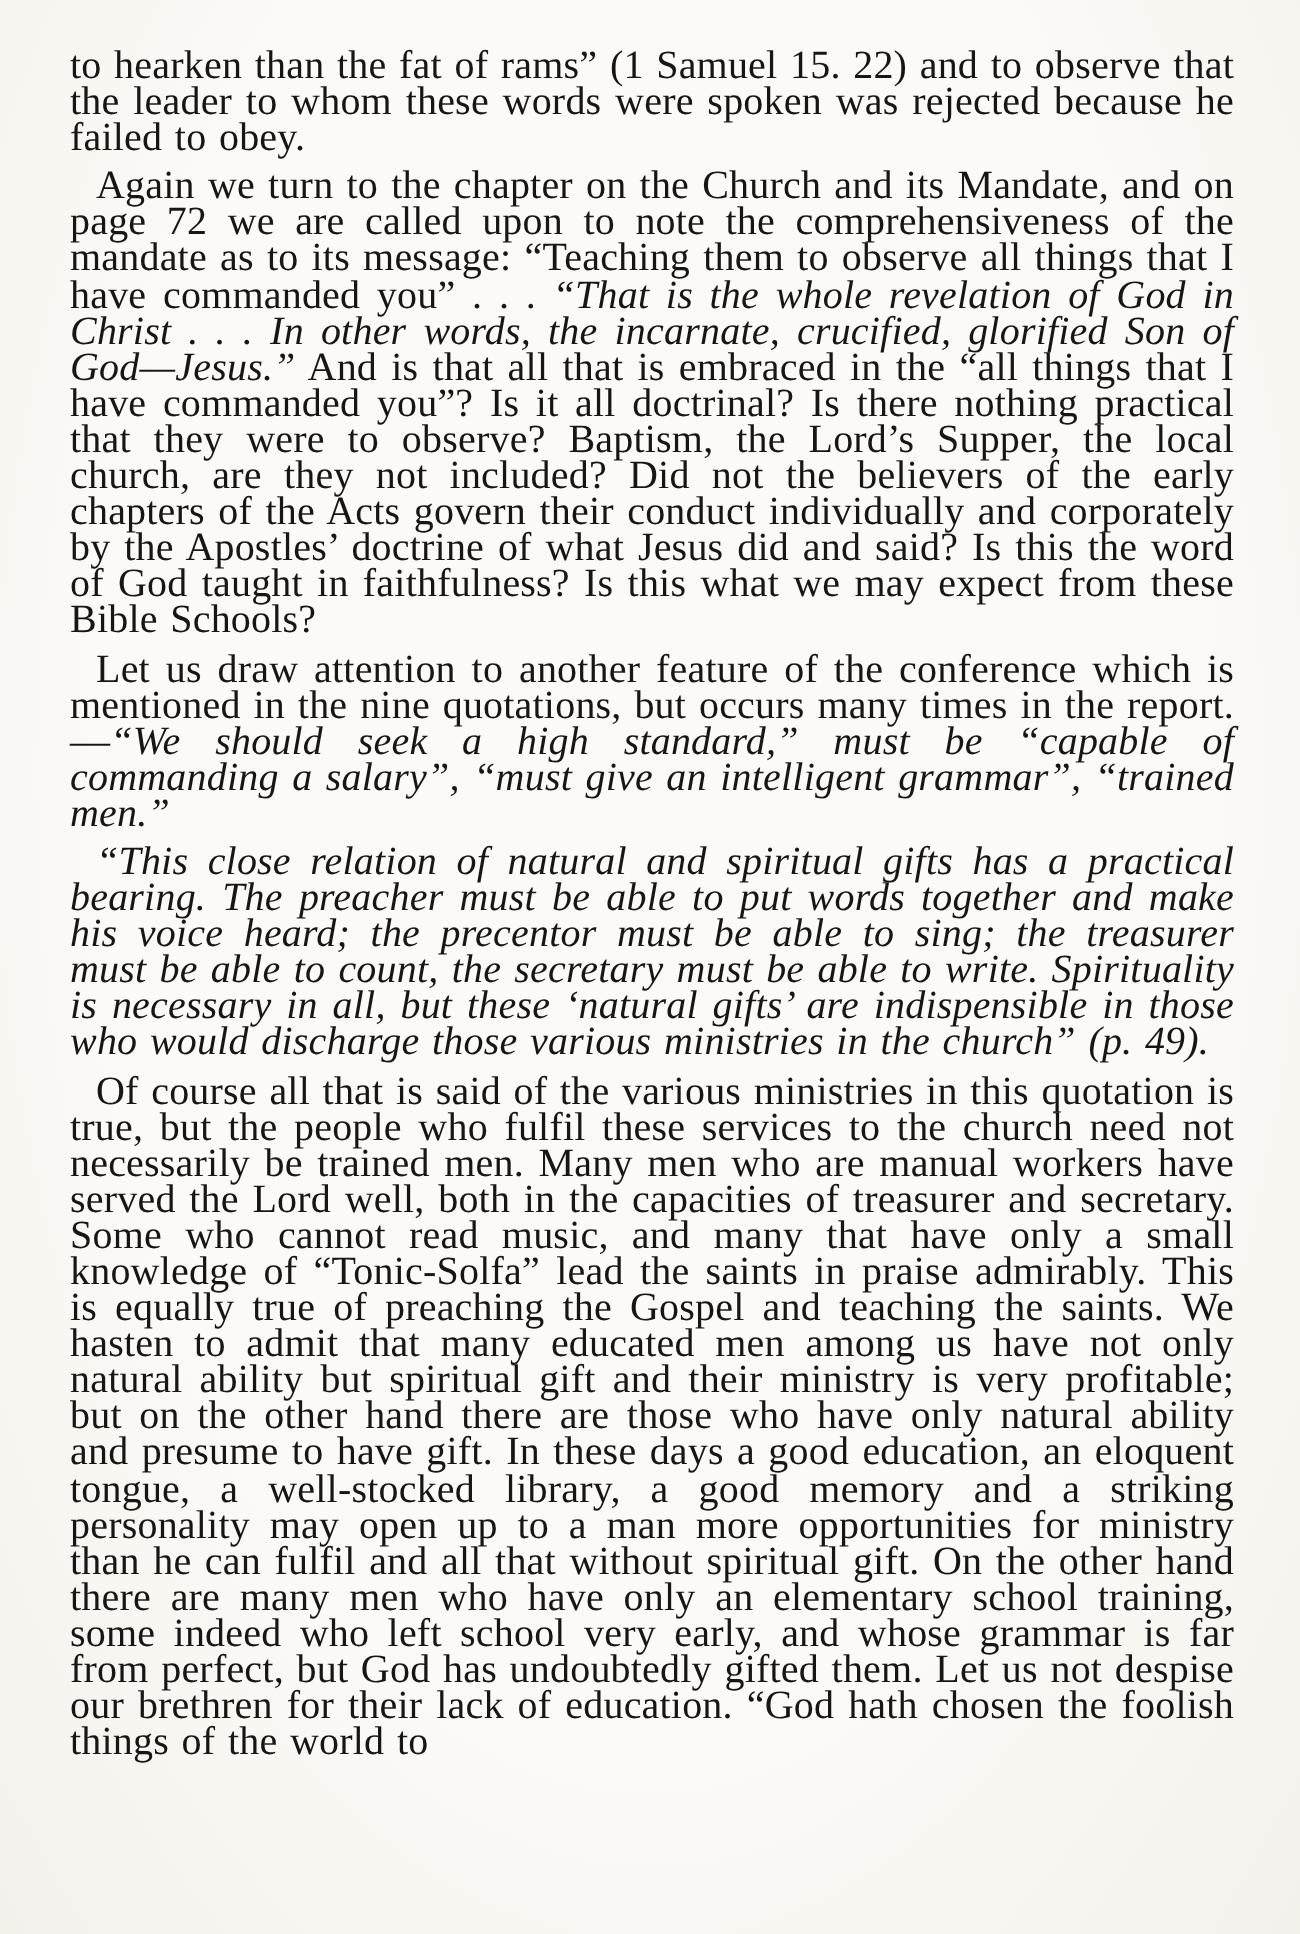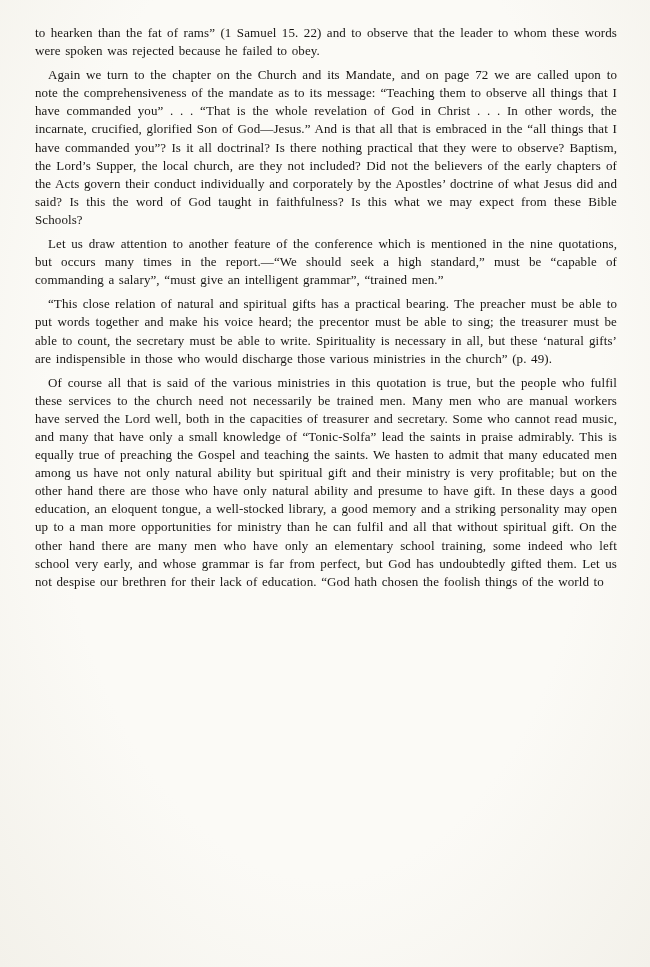--- a/index.html
+++ b/index.html
@@ -19,33 +19,34 @@
     box-sizing: border-box;
     padding: 24px 33px 10px 35px;
     background:
       radial-gradient(ellipse at 50% 40%, #fbfaf6 60%, #f3f1ea 100%);
     font-family: "Liberation Serif", "DejaVu Serif", serif;
     color: #181614;
     overflow: hidden;
   }
   .page-text p {
     margin: 0;
-    font-size: 13px;
+    font-size: 20px;
     line-height: 18.1px;
     text-align: justify;
     word-spacing: 1.2px;
     letter-spacing: 0.1px;
   }
   .page-text p + p {
     margin-top: 6px;
   }
   .page-text p.indent {
     text-indent: 13px;
   }
   .italic {
+    font-style: italic;
   }
 </style>
 </head>
 <body>
 
 <div class="page">
   <div class="page-text">
       <p><span>to hearken than the fat of rams” (1 Samuel 15. 22) and to observe that the leader to whom these words were spoken was rejected because he failed to obey.</span></p>
       <p class="indent"><span>Again we turn to the chapter on the Church and its Mandate, and on page 72 we are called upon to note the comprehensiveness of the mandate as to its message: “Teaching them to observe all things that I have commanded you” . . . </span><span class="italic">“That is the whole revelation of God in Christ . . . In other words, the incarnate, crucified, glorified Son of God—Jesus.”</span><span> And is that all that is embraced in the “all things that I have commanded you”? Is it all doctrinal? Is there nothing practical that they were to observe? Baptism, the Lord’s Supper, the local church, are they not included? Did not the believers of the early chapters of the Acts govern their conduct individually and corporately by the Apostles’ doctrine of what Jesus did and said? Is this the word of God taught in faithfulness? Is this what we may expect from these Bible Schools?</span></p>
       <p class="indent"><span>Let us draw attention to another feature of the conference which is mentioned in the nine quotations, but occurs many times in the report.—</span><span class="italic">“We should seek a high standard,” must be “capable of commanding a salary”, “must give an intelligent grammar”, “trained men.”</span></p>

